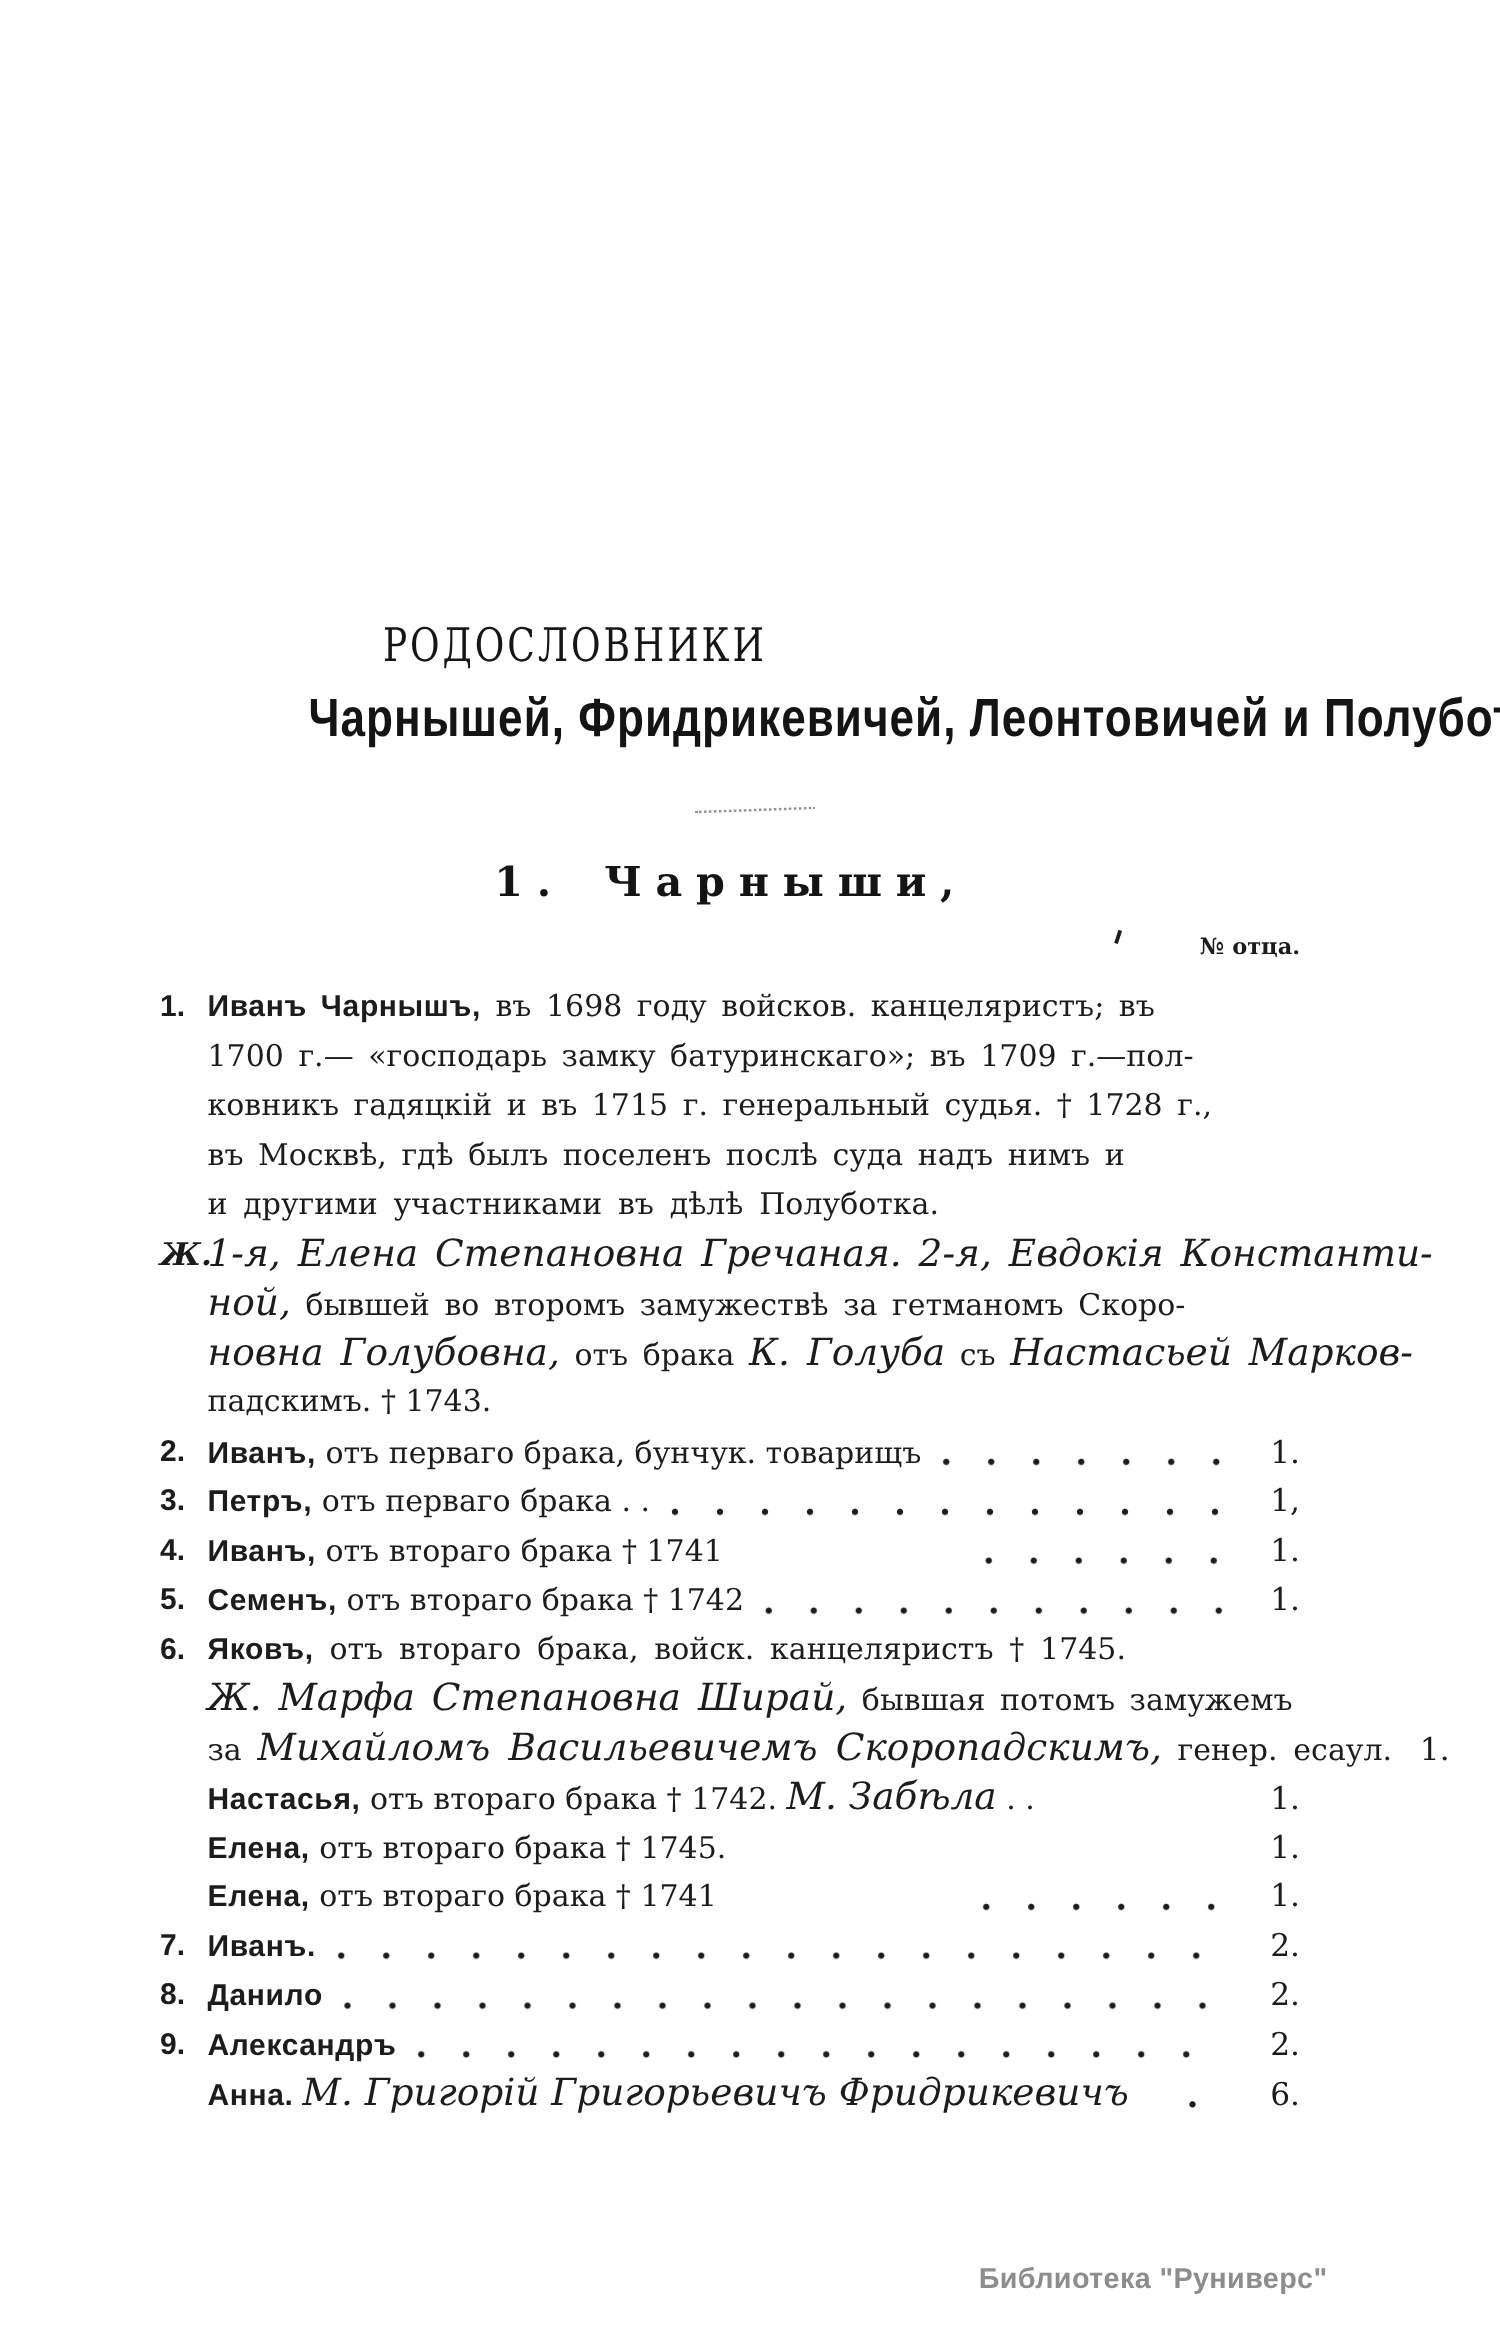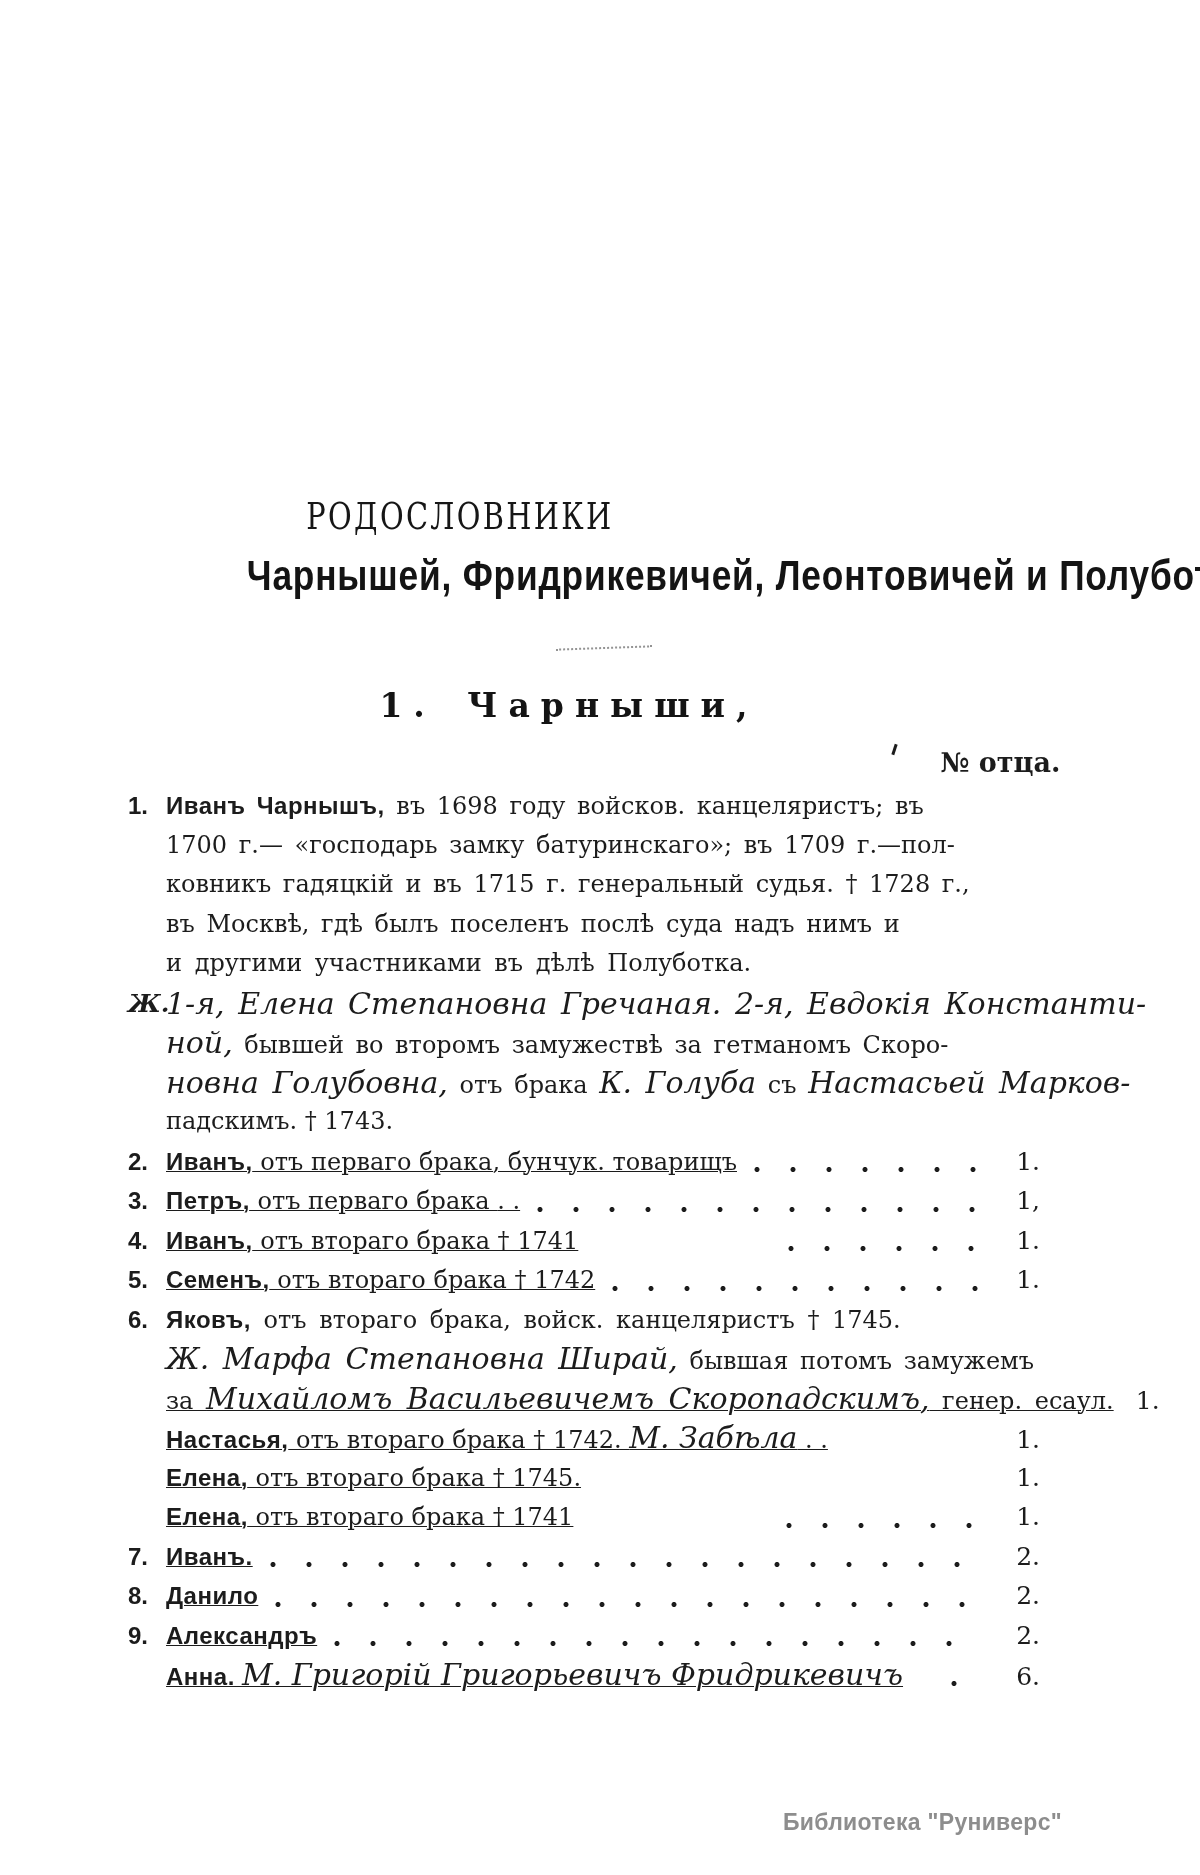--- a/index.html
+++ b/index.html
@@ -19,41 +19,41 @@
   .subtitle-wrap{position:absolute;top:551px;left:130px;width:910px;text-align:center;}
   .subtitle{
     display:inline-block;font-family:"Liberation Sans",sans-serif;font-weight:700;
     font-size:43px;letter-spacing:1px;transform:scaleX(0.82);transform-origin:center;
     color:#141414;white-space:nowrap;
   }
   .ornament{
     position:absolute;top:641px;left:556px;width:96px;height:6px;
     border-bottom:2px dotted #6f6f6f;transform:rotate(-2deg);opacity:.75;
   }
-  .section-wrap{position:absolute;top:686px;left:114px;width:910px;text-align:center;}
+  .section-wrap{position:absolute;top:686px;left:130px;width:910px;text-align:center;}
   .section{
     display:inline-block;font-family:"DejaVu Serif",serif;font-weight:700;
     font-size:33px;letter-spacing:11px;word-spacing:9px;color:#141414;white-space:nowrap;
   }
   .colhead{
-    position:absolute;top:747px;left:940px;width:120px;text-align:left;
-    font-family:"DejaVu Serif",serif;font-weight:700;font-size:27px;white-space:nowrap;
+    position:absolute;top:747px;left:940px;width:120px;text-align:center;
+    font-family:"DejaVu Serif",serif;font-weight:700;font-size:18px;white-space:nowrap;
   }
   .tick{
     position:absolute;top:744px;left:893px;width:0;height:11px;
     border-left:3.5px solid #1c1c1c;transform:rotate(18deg);
   }
 
   .body-lines{position:absolute;top:786px;left:166px;width:874px;}
   .line{position:relative;height:39.5px;line-height:39.5px;}
   .para{white-space:nowrap;}
   .para.wide,.row.wide{word-spacing:5px;}
   .just{word-spacing:4px;}
   .row{display:flex;align-items:baseline;}
-  .segs{white-space:nowrap;flex:0 0 auto;text-decoration:underline;}
+  .segs{white-space:nowrap;flex:0 0 auto;}
 
   .seg-b{font-family:"Liberation Sans",sans-serif;font-weight:700;font-size:24px;letter-spacing:.5px;}
   .seg-r{font-family:"DejaVu Serif",serif;font-size:24px;}
   .seg-i{font-family:"DejaVu Serif",serif;font-style:italic;font-size:30px;}
 
   .num{position:absolute;left:-38px;top:0;}
   .num-b{font-family:"Liberation Sans",sans-serif;font-weight:700;font-size:24px;}
   .num-i{font-family:"DejaVu Serif",serif;font-weight:700;font-style:italic;font-size:25px;}
 
   .leader{

